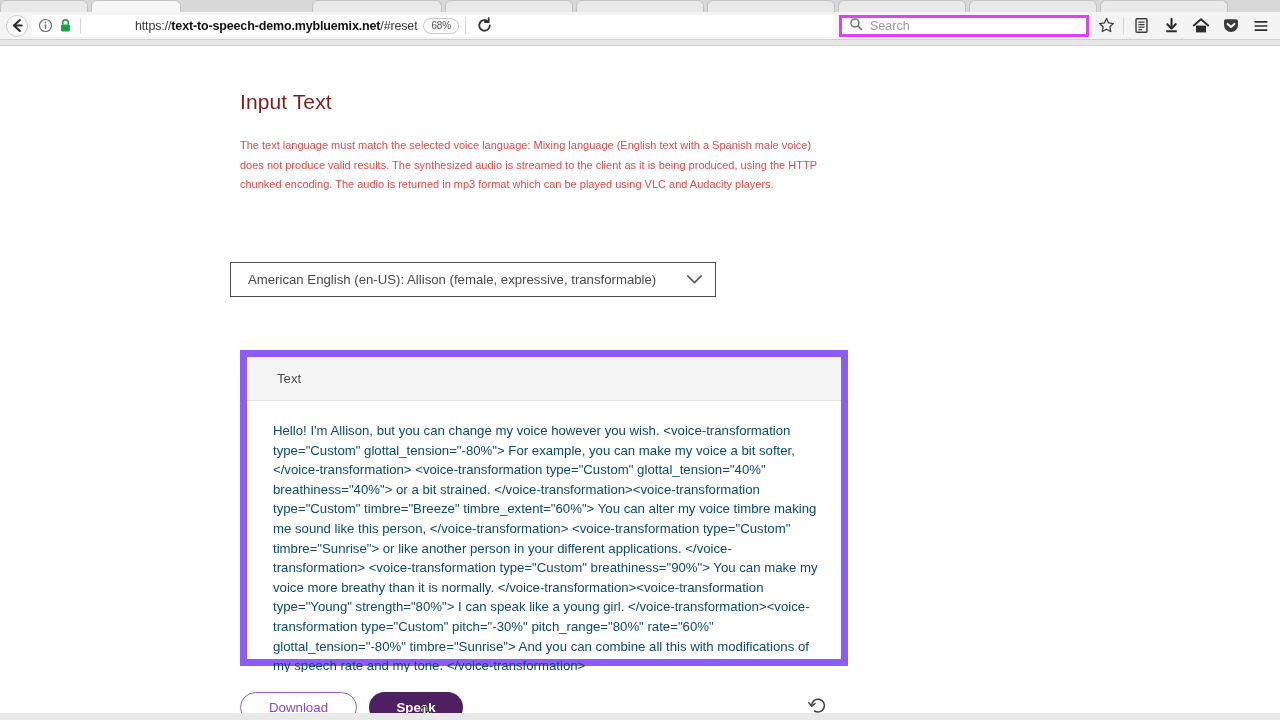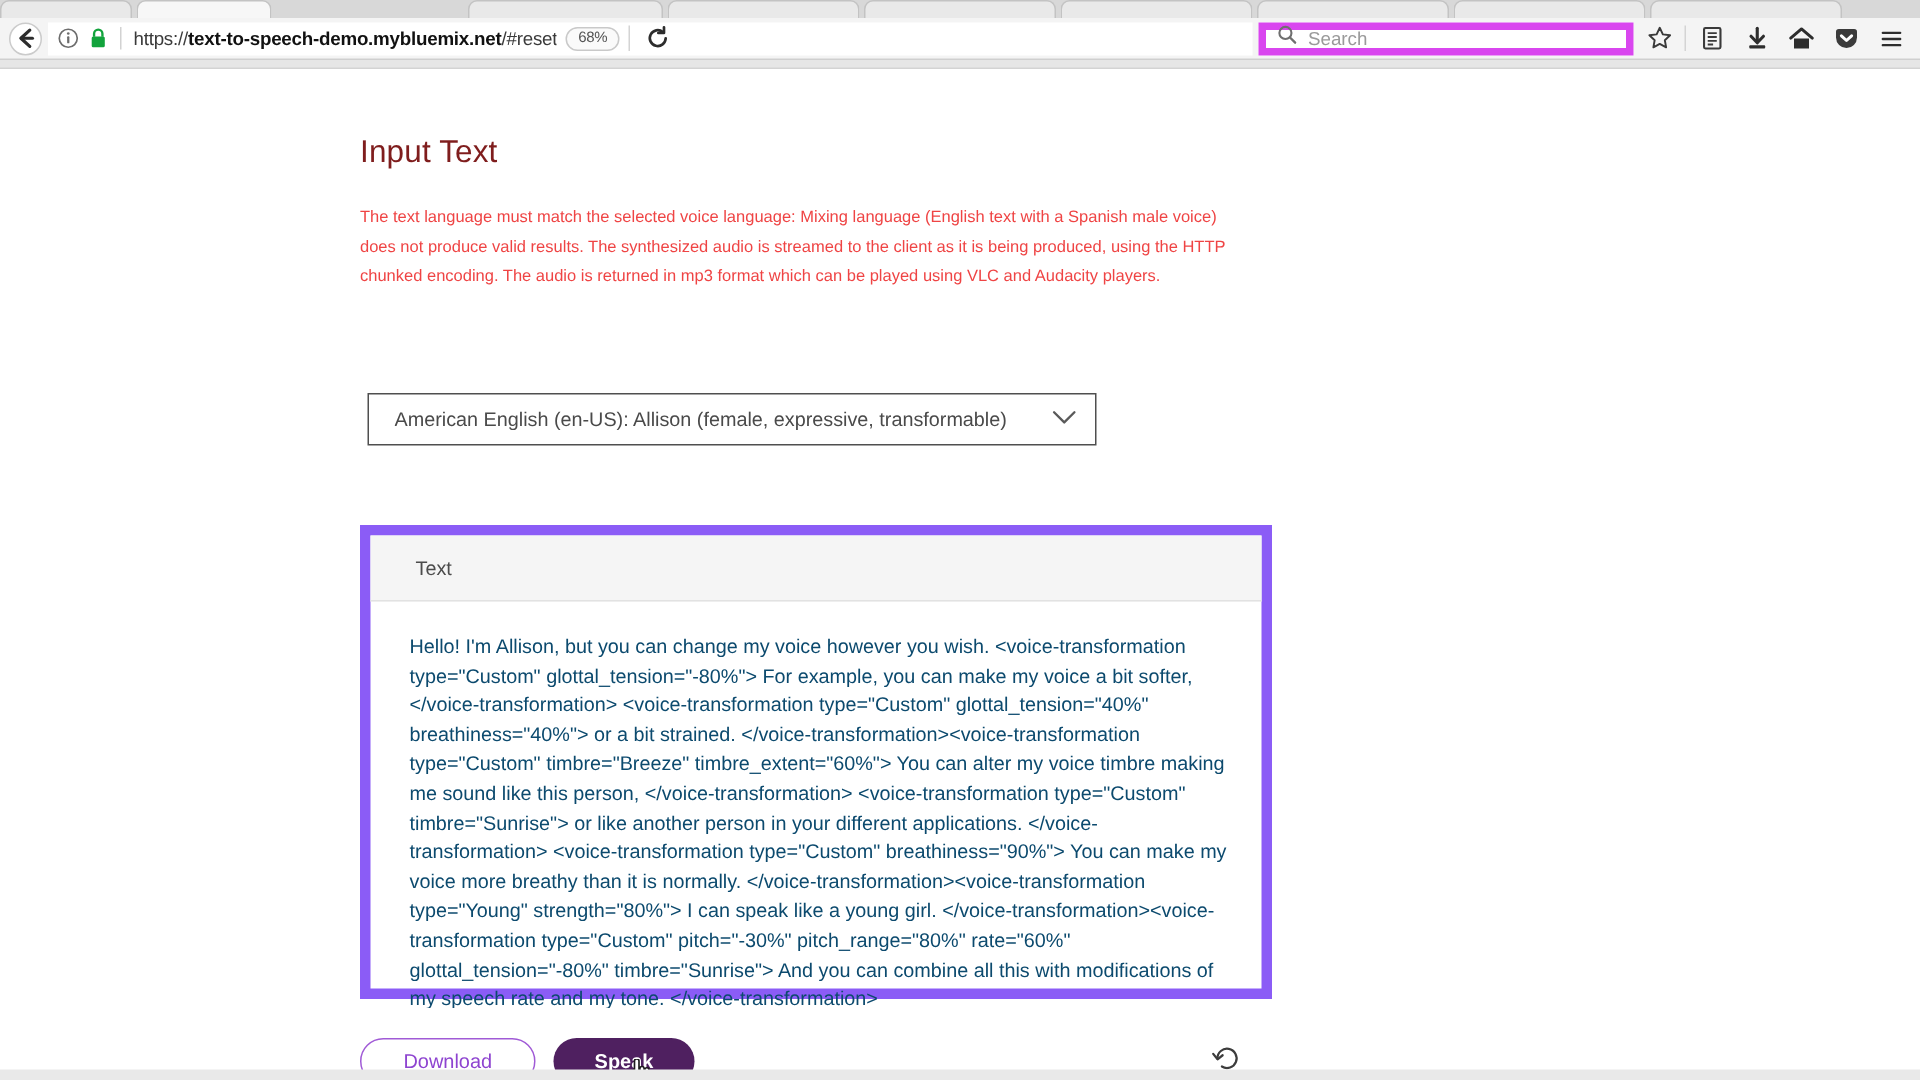--- a/index.html
+++ b/index.html
@@ -60,20 +60,21 @@
     min-width: 0;
   }
   .identity-icon { flex: none; display: flex; align-items: center; }
   .url-sep { width: 1px; height: 15px; background: #d2d2d2; flex: none; margin: 0 2px; }
   .url-text {
     font-size: 12.5px;
     color: #3a3a3a;
     white-space: nowrap;
     overflow: hidden;
     letter-spacing: -0.15px;
+    margin-left: 46px;
   }
   .url-text .host { color: #111; font-weight: bold; }
   .zoom-badge {
     flex: none;
     font-size: 10px;
     color: #555;
     border: 1px solid #c9c9c9;
     background: #fafafa;
     border-radius: 9px;
     padding: 1px 7px 2px;
@@ -82,21 +83,21 @@
   .tb-sep { width: 1px; height: 17px; background: #d4d4d4; flex: none; }
   .icon-btn {
     width: 26px; height: 24px;
     display: flex; align-items: center; justify-content: center;
     flex: none;
   }
   .searchbar {
     flex: 0 0 250px;
     height: 22px;
     background: #ffffff;
-    border: 5px solid #d946ef;
+    border: 3px solid #d946ef;
     display: flex; align-items: center;
     gap: 7px;
     padding: 0 7px;
   }
   .search-ph { font-size: 12.5px; color: #9a9a9a; }
   .chrome-bottom-strip { height: 6px; background: #e6e6e6; border-bottom: 1px solid #d3d3d3; }
 
   
   .page {
     position: relative;
@@ -120,21 +121,21 @@
     padding-top: 22px;
     width: 588px;
     font-size: 11px;
     line-height: 19.6px;
     color: #ef4444;
   }
 
   
   .voice-select {
     position: absolute;
-    left: 245px; top: 216px;
+    left: 230px; top: 216px;
     width: 486px; height: 35px;
     border: 1px solid #4f4f4f;
     background: #fff;
     display: flex;
     align-items: center;
     padding: 0 12px 0 17px;
   }
   .voice-select-label {
     flex: 1 1 auto;
     font-size: 13.2px;

